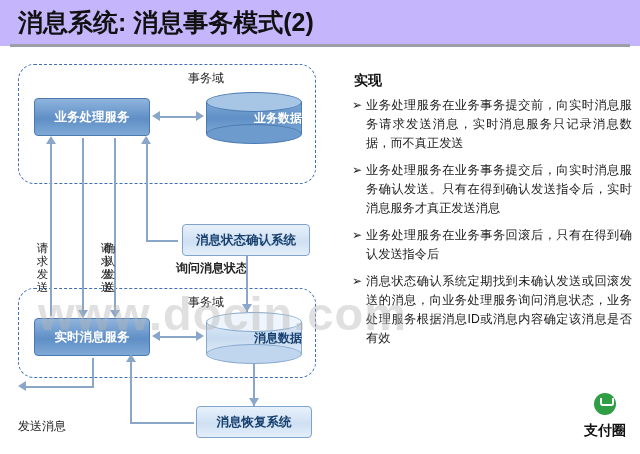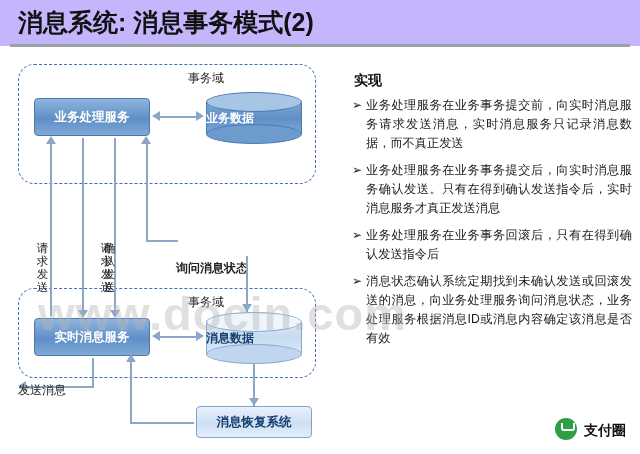--- a/index.html
+++ b/index.html
@@ -88,21 +88,21 @@
   }
   .cyl-bot{
     position:absolute;left:0;bottom:0;right:0;height:20px;
     background:#6e9bce;
     border:1px solid #4a7ab0;
     border-radius:50%;
     box-sizing:border-box;
   }
   .cyl-label{
     position:absolute;left:0;right:0;top:50%;transform:translateY(-50%);
-    text-align:left;font-size:12px;color:#ffffff;font-weight:bold;
+    text-align:right;font-size:12px;color:#ffffff;font-weight:bold;
     z-index:3;white-space:nowrap;
   }
   .cyl.light .cyl-rect{
     background:linear-gradient(180deg,#dfeaf7 0%,#c6daf0 50%,#dfeaf7 100%);
     border-left:1px solid #86a9cf;border-right:1px solid #86a9cf;
   }
   .cyl.light .cyl-top{background:#eef5fc;border:1px solid #86a9cf;}
   .cyl.light .cyl-bot{background:#c0d6ef;border:1px solid #86a9cf;}
   .cyl.light .cyl-label{color:#17406f;}
 
@@ -151,21 +151,21 @@
   
   #watermark{
     position:absolute;left:38px;top:286px;width:520px;
     font-size:47px;font-weight:bold;color:rgba(180,180,180,0.42);
     letter-spacing:1px;white-space:nowrap;
     pointer-events:none;
   }
   
   #badge{
     position:absolute;right:14px;bottom:14px;
-    display:flex;align-items:flex-end;gap:7px;
+    display:flex;align-items:center;gap:7px;flex-direction:column;
   }
   #badge-logo{
     width:22px;height:22px;border-radius:50%;
     background:#2f9e44;position:relative;
     flex:0 0 auto;
   }
   #badge-logo:after{
     content:"";position:absolute;left:6px;top:5px;width:10px;height:6px;
     border:2px solid #ffffff;border-top:none;border-radius:0 0 3px 3px;
   }
@@ -193,20 +193,21 @@
     <div class="cyl-rect"></div>
     <div class="cyl-bot"></div>
     <div class="cyl-top"></div>
     <div class="cyl-label">业务数据</div>
   </div>
 
   <div class="conn h" style="left:148px;top:60px;width:40px;"></div>
   <div class="arrow right" style="left:186px;top:55px;"></div>
   <div class="arrow left" style="left:142px;top:55px;"></div>
 
+  <div class="box light" id="box-status">消息状态确认系统</div>
 
   <div class="box blue" id="box-rt">实时消息服务</div>
 
   <div class="cyl light" id="cyl-msgdata">
     <div class="cyl-rect"></div>
     <div class="cyl-bot"></div>
     <div class="cyl-top"></div>
     <div class="cyl-label">消息数据</div>
   </div>
 
@@ -236,21 +237,21 @@
   <div class="conn h" style="left:136px;top:184px;width:32px;"></div>
   <div class="arrow left" style="left:132px;top:79px;transform:rotate(90deg);"></div>
   <div class="ltext" style="left:166px;top:204px;font-weight:bold;">询问消息状态</div>
 
   <div class="conn v" style="left:236px;top:200px;height:56px;"></div>
   <div class="arrow down" style="left:232px;top:248px;"></div>
 
   <div class="conn v" style="left:82px;top:302px;height:28px;"></div>
   <div class="conn h" style="left:14px;top:330px;width:70px;"></div>
   <div class="arrow left" style="left:8px;top:325px;"></div>
-  <div class="ltext" style="left:8px;top:326px;font-family:Liberation Mono, monospace;">发送消息</div>
+  <div class="ltext" style="left:8px;top:362px;font-family:Liberation Mono, monospace;">发送消息</div>
 
   <div class="conn h" style="left:120px;top:366px;width:64px;"></div>
   <div class="conn v" style="left:120px;top:302px;height:66px;"></div>
   <div class="arrow up" style="left:116px;top:298px;"></div>
 </div>
 
 <div id="right-panel">
   <div id="right-title">实现</div>
 
   <div class="bullet">

